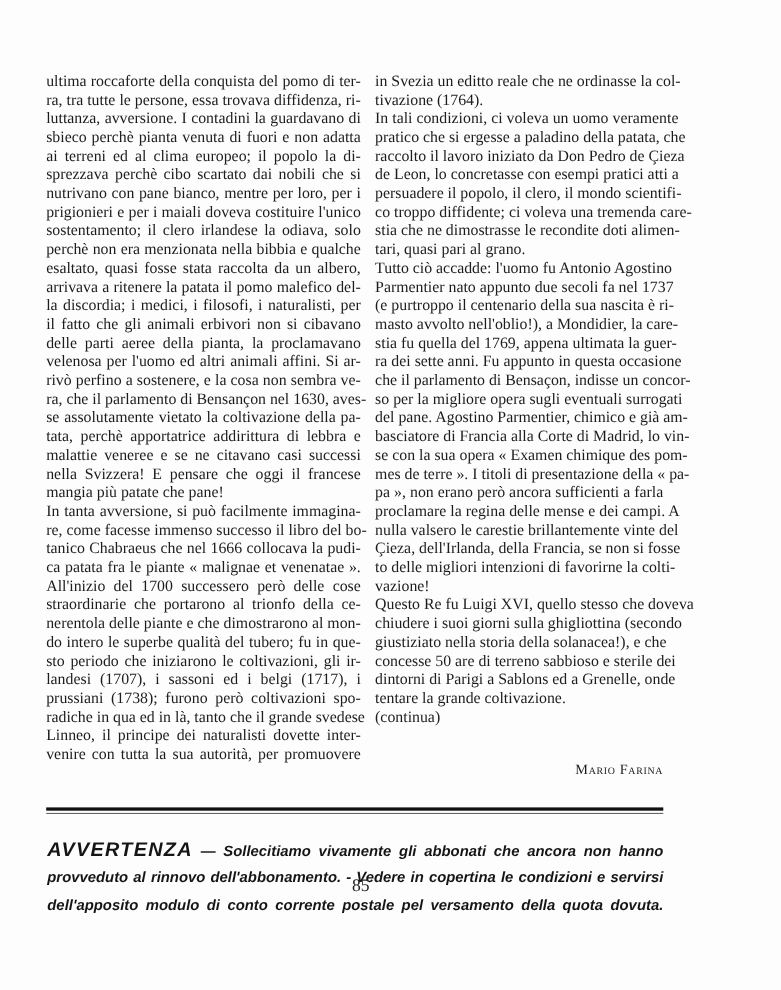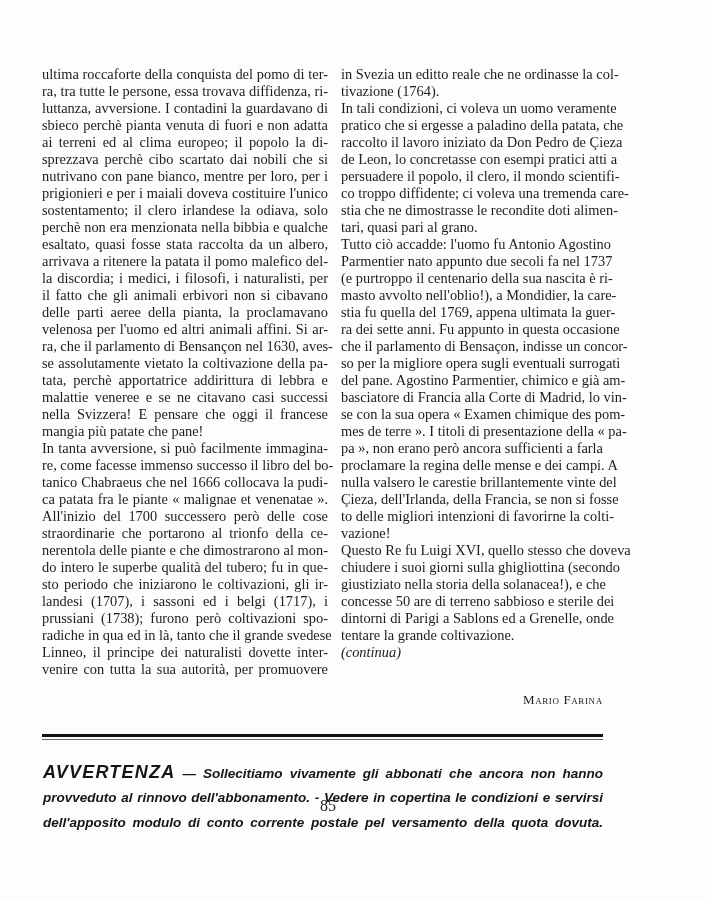--- a/index.html
+++ b/index.html
@@ -33,21 +33,21 @@
     .line {
       display: block;
       white-space: nowrap;
       text-align: justify;
       text-align-last: justify;
       height: 17px;
     }
     .line.last {
       text-align-last: left;
     }
-    .line.italic { font-style: italic; }
+    .line.italic { }
     .signature {
       position: absolute;
       top: 692px;
       left: 523px;
       font-size: 13px;
       letter-spacing: 0.6px;
       font-variant: small-caps;
       color: #1c1c1c;
       text-align: right;
     }
@@ -109,20 +109,21 @@
       <span class="line">nutrivano con pane bianco, mentre per loro, per i</span>
       <span class="line">prigionieri e per i maiali doveva costituire l'unico</span>
       <span class="line">sostentamento; il clero irlandese la odiava, solo</span>
       <span class="line">perchè non era menzionata nella bibbia e qualche</span>
       <span class="line">esaltato, quasi fosse stata raccolta da un albero,</span>
       <span class="line">arrivava a ritenere la patata il pomo malefico del-</span>
       <span class="line">la discordia; i medici, i filosofi, i naturalisti, per</span>
       <span class="line">il fatto che gli animali erbivori non si cibavano</span>
       <span class="line">delle parti aeree della pianta, la proclamavano</span>
       <span class="line">velenosa per l'uomo ed altri animali affini. Si ar-</span>
+      <span class="line">rivò perfino a sostenere, e la cosa non sembra ve-</span>
       <span class="line">ra, che il parlamento di Bensançon nel 1630, aves-</span>
       <span class="line">se assolutamente vietato la coltivazione della pa-</span>
       <span class="line">tata, perchè apportatrice addirittura di lebbra e</span>
       <span class="line">malattie veneree e se ne citavano casi successi</span>
       <span class="line">nella Svizzera! E pensare che oggi il francese</span>
       <span class="line last">mangia più patate che pane!</span>
       <span class="line">In tanta avversione, si può facilmente immagina-</span>
       <span class="line">re, come facesse immenso successo il libro del bo-</span>
       <span class="line">tanico Chabraeus che nel 1666 collocava la pudi-</span>
       <span class="line">ca patata fra le piante « malignae et venenatae ».</span>

